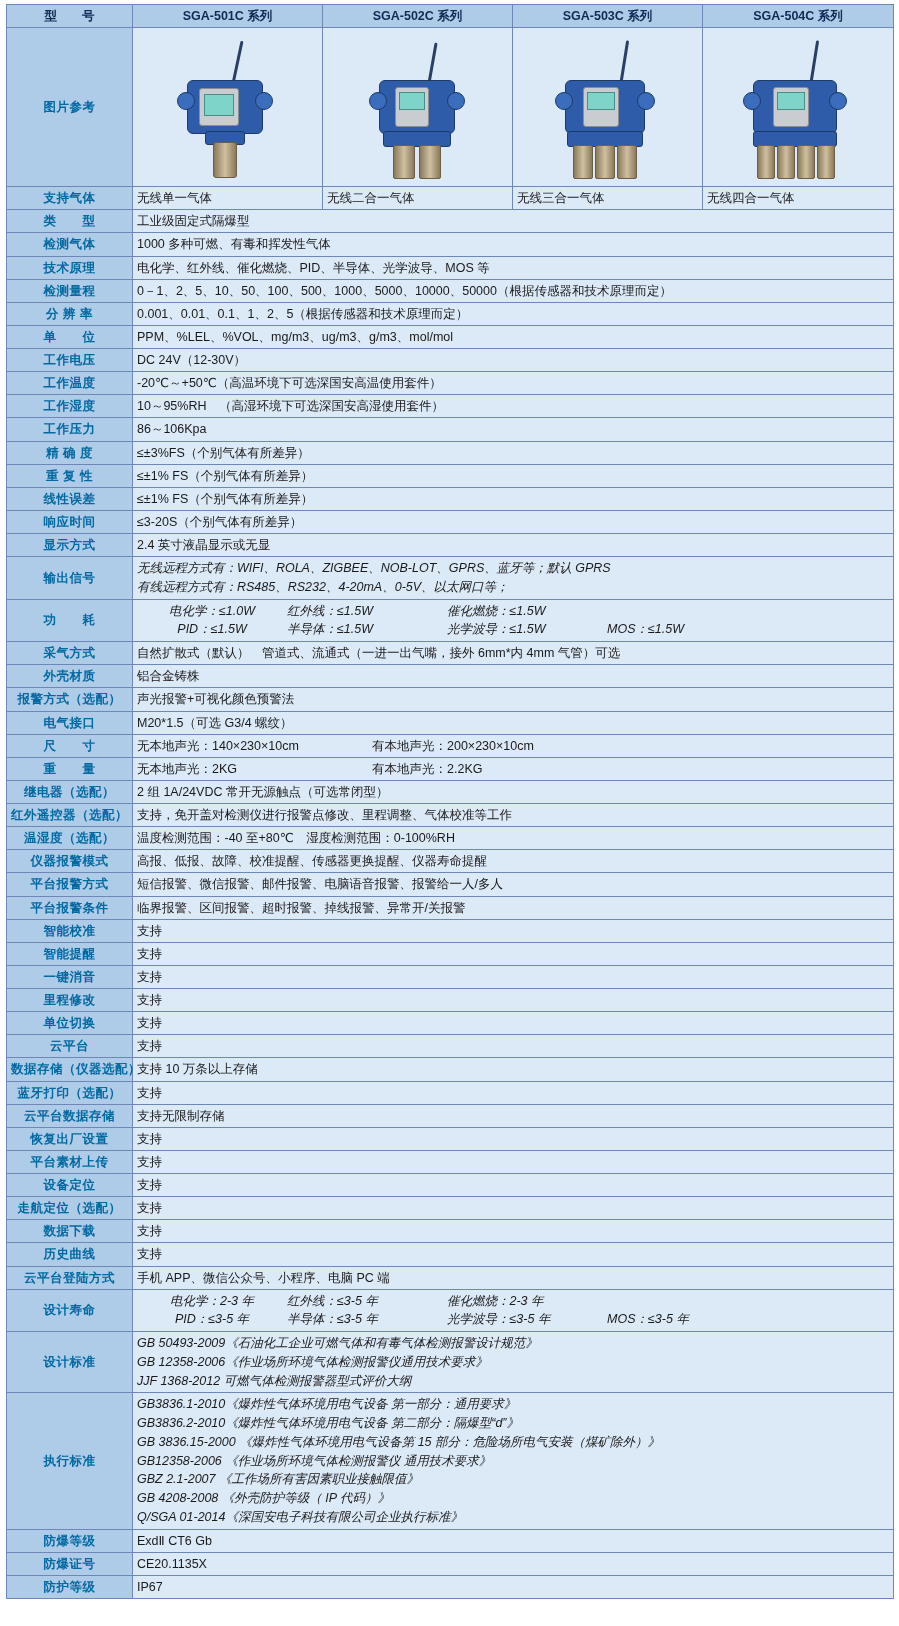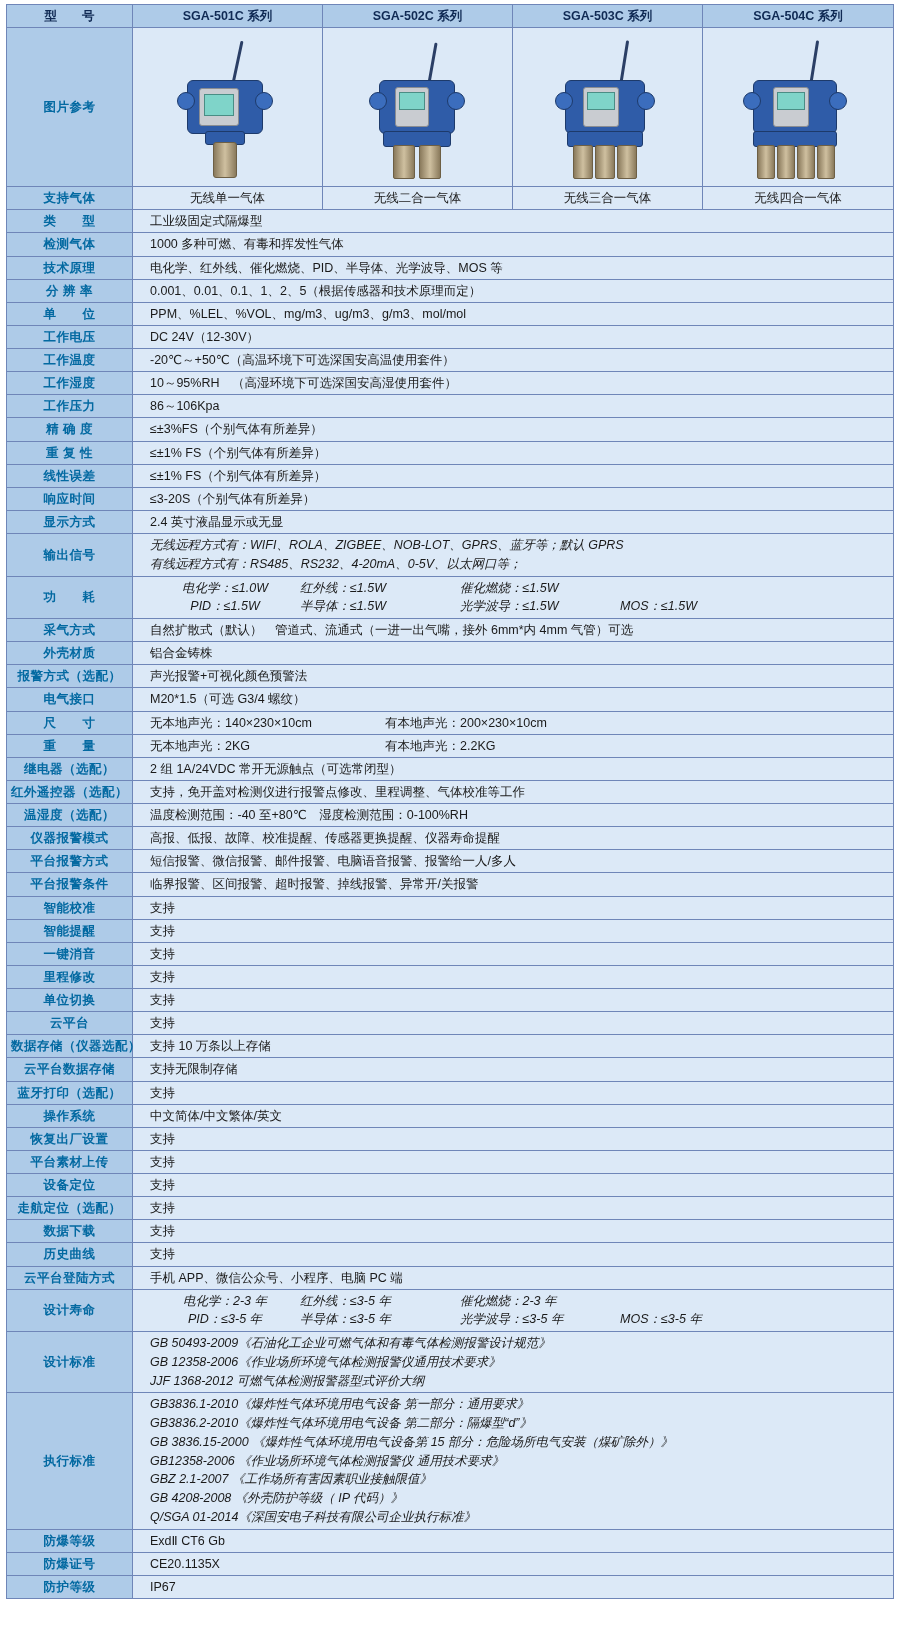--- a/index.html
+++ b/index.html
@@ -1,24 +1,24 @@
 <!DOCTYPE html>
 <html><head>
 <meta charset="utf-8">
 <style>
   html,body{margin:0;padding:0;background:#ffffff;}
   body{font-family:"Liberation Sans","DejaVu Sans",sans-serif;}
   .sheet{width:899px;box-sizing:border-box;padding:4px 6px 6px 6px;}
   table{border-collapse:collapse;width:887px;table-layout:fixed;}
   td{border:1px solid #6f86b8;font-size:12.5px;color:#1a1a1a;padding:2px 4px;vertical-align:middle;line-height:1.45;}
   td.lab{background:#aecbe8;text-align:center;font-weight:bold;color:#0369a1;letter-spacing:0.5px;white-space:nowrap;}
-  td.val{background:#dce9f7;text-align:left;padding-left:17px;}
+  td.val{background:#dce9f7;text-align:left;padding-left:4px;}
   td.hdr{background:#aecbe8;text-align:center;font-weight:bold;color:#102a54;}
   td.img{background:#dce9f7;text-align:center;padding:4px 0;}
-  td.cgas{background:#dce9f7;text-align:center;}
+  td.cgas{background:#dce9f7;text-align:left;}
   .tight{line-height:1.5;font-style:italic;}
   .cols{display:flex;flex-wrap:wrap;}
   .cols span{display:inline-block;}
   .w2{width:150px;text-align:center;}
   .w3{width:160px;}
   .w4{width:140px;}
   
   .dev{position:relative;width:150px;height:150px;margin:0 auto;}
   .ant{position:absolute;width:3px;background:#2b3f66;border-radius:2px;transform-origin:bottom center;}
   .body{position:absolute;background:#2f5ca8;border:1px solid #1d3a6b;border-radius:6px;}
@@ -126,20 +126,24 @@
         </tr>
   <tr>
           <td class="lab">检测气体</td>
           <td class="val" colspan="4">1000 多种可燃、有毒和挥发性气体</td>
         </tr>
   <tr>
           <td class="lab">技术原理</td>
           <td class="val" colspan="4">电化学、红外线、催化燃烧、PID、半导体、光学波导、MOS 等</td>
         </tr>
   <tr>
+          <td class="lab">检测量程</td>
+          <td class="val" colspan="4">0－1、2、5、10、50、100、500、1000、5000、10000、50000（根据传感器和技术原理而定）</td>
+        </tr>
+  <tr>
           <td class="lab">分 辨 率</td>
           <td class="val" colspan="4">0.001、0.01、0.1、1、2、5（根据传感器和技术原理而定）</td>
         </tr>
   <tr>
           <td class="lab">单　　位</td>
           <td class="val" colspan="4">PPM、%LEL、%VOL、mg/m3、ug/m3、g/m3、mol/mol</td>
         </tr>
   <tr>
           <td class="lab">工作电压</td>
           <td class="val" colspan="4">DC 24V（12-30V）</td>
@@ -278,30 +282,26 @@
         </tr>
   <tr>
           <td class="lab">云平台</td>
           <td class="val" colspan="4">支持</td>
         </tr>
   <tr>
           <td class="lab">数据存储（仪器选配）</td>
           <td class="val" colspan="4">支持 10 万条以上存储</td>
         </tr>
   <tr>
+          <td class="lab">蓝牙打印（选配）</td>
+          <td class="val" colspan="4">支持</td>
+        </tr>
+  <tr>
           <td class="lab">云平台数据存储</td>
           <td class="val" colspan="4">支持无限制存储</td>
-        </tr>
-  <tr>
-          <td class="lab">蓝牙打印（选配）</td>
-          <td class="val" colspan="4">支持</td>
-        </tr>
-  <tr>
-          <td class="lab">操作系统</td>
-          <td class="val" colspan="4">中文简体/中文繁体/英文</td>
         </tr>
   <tr>
           <td class="lab">恢复出厂设置</td>
           <td class="val" colspan="4">支持</td>
         </tr>
   <tr>
           <td class="lab">平台素材上传</td>
           <td class="val" colspan="4">支持</td>
         </tr>
   <tr>

